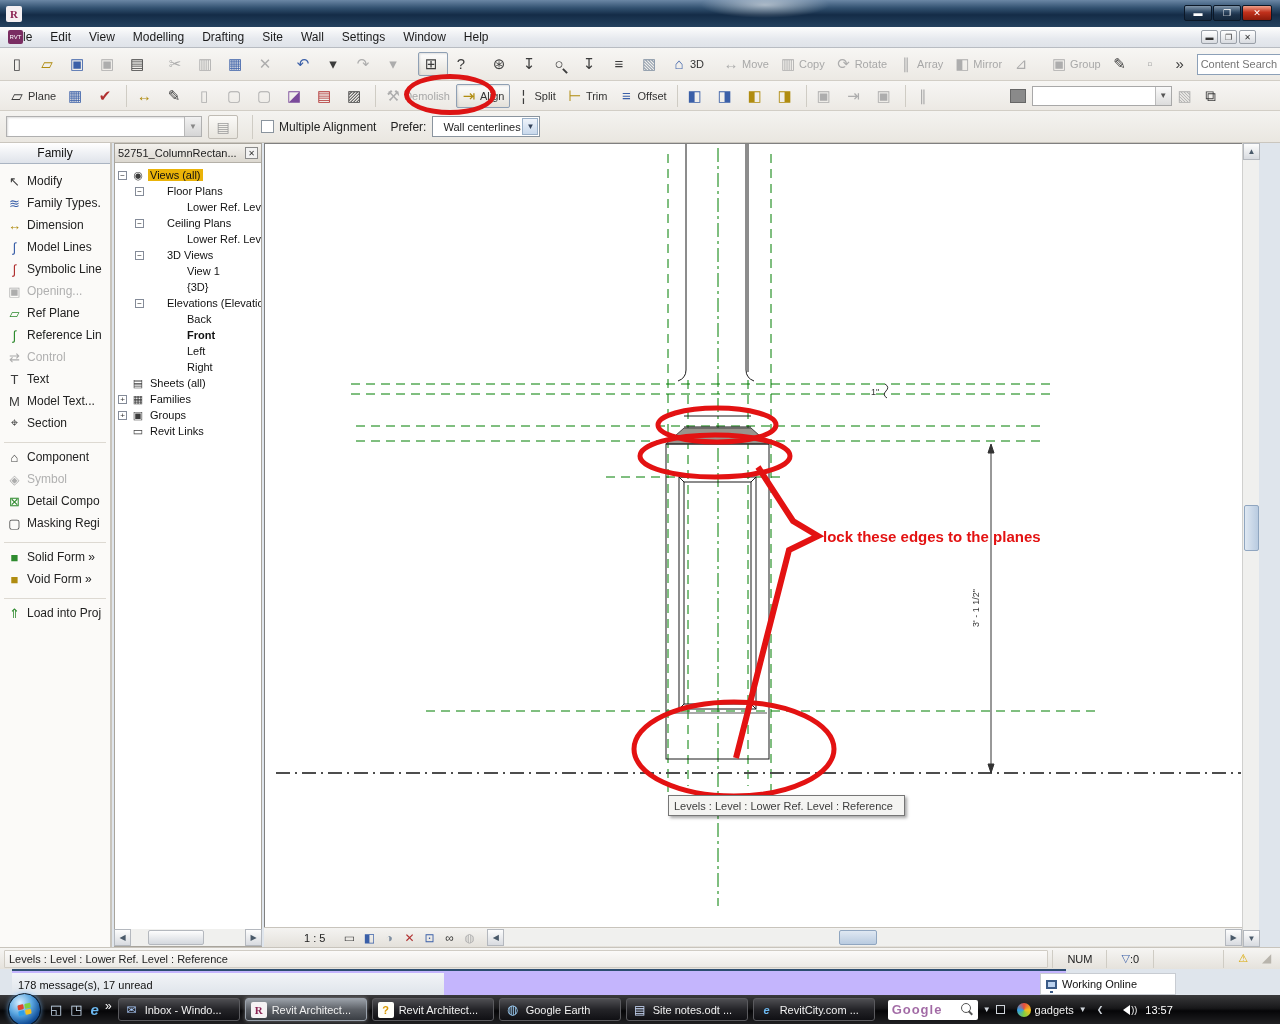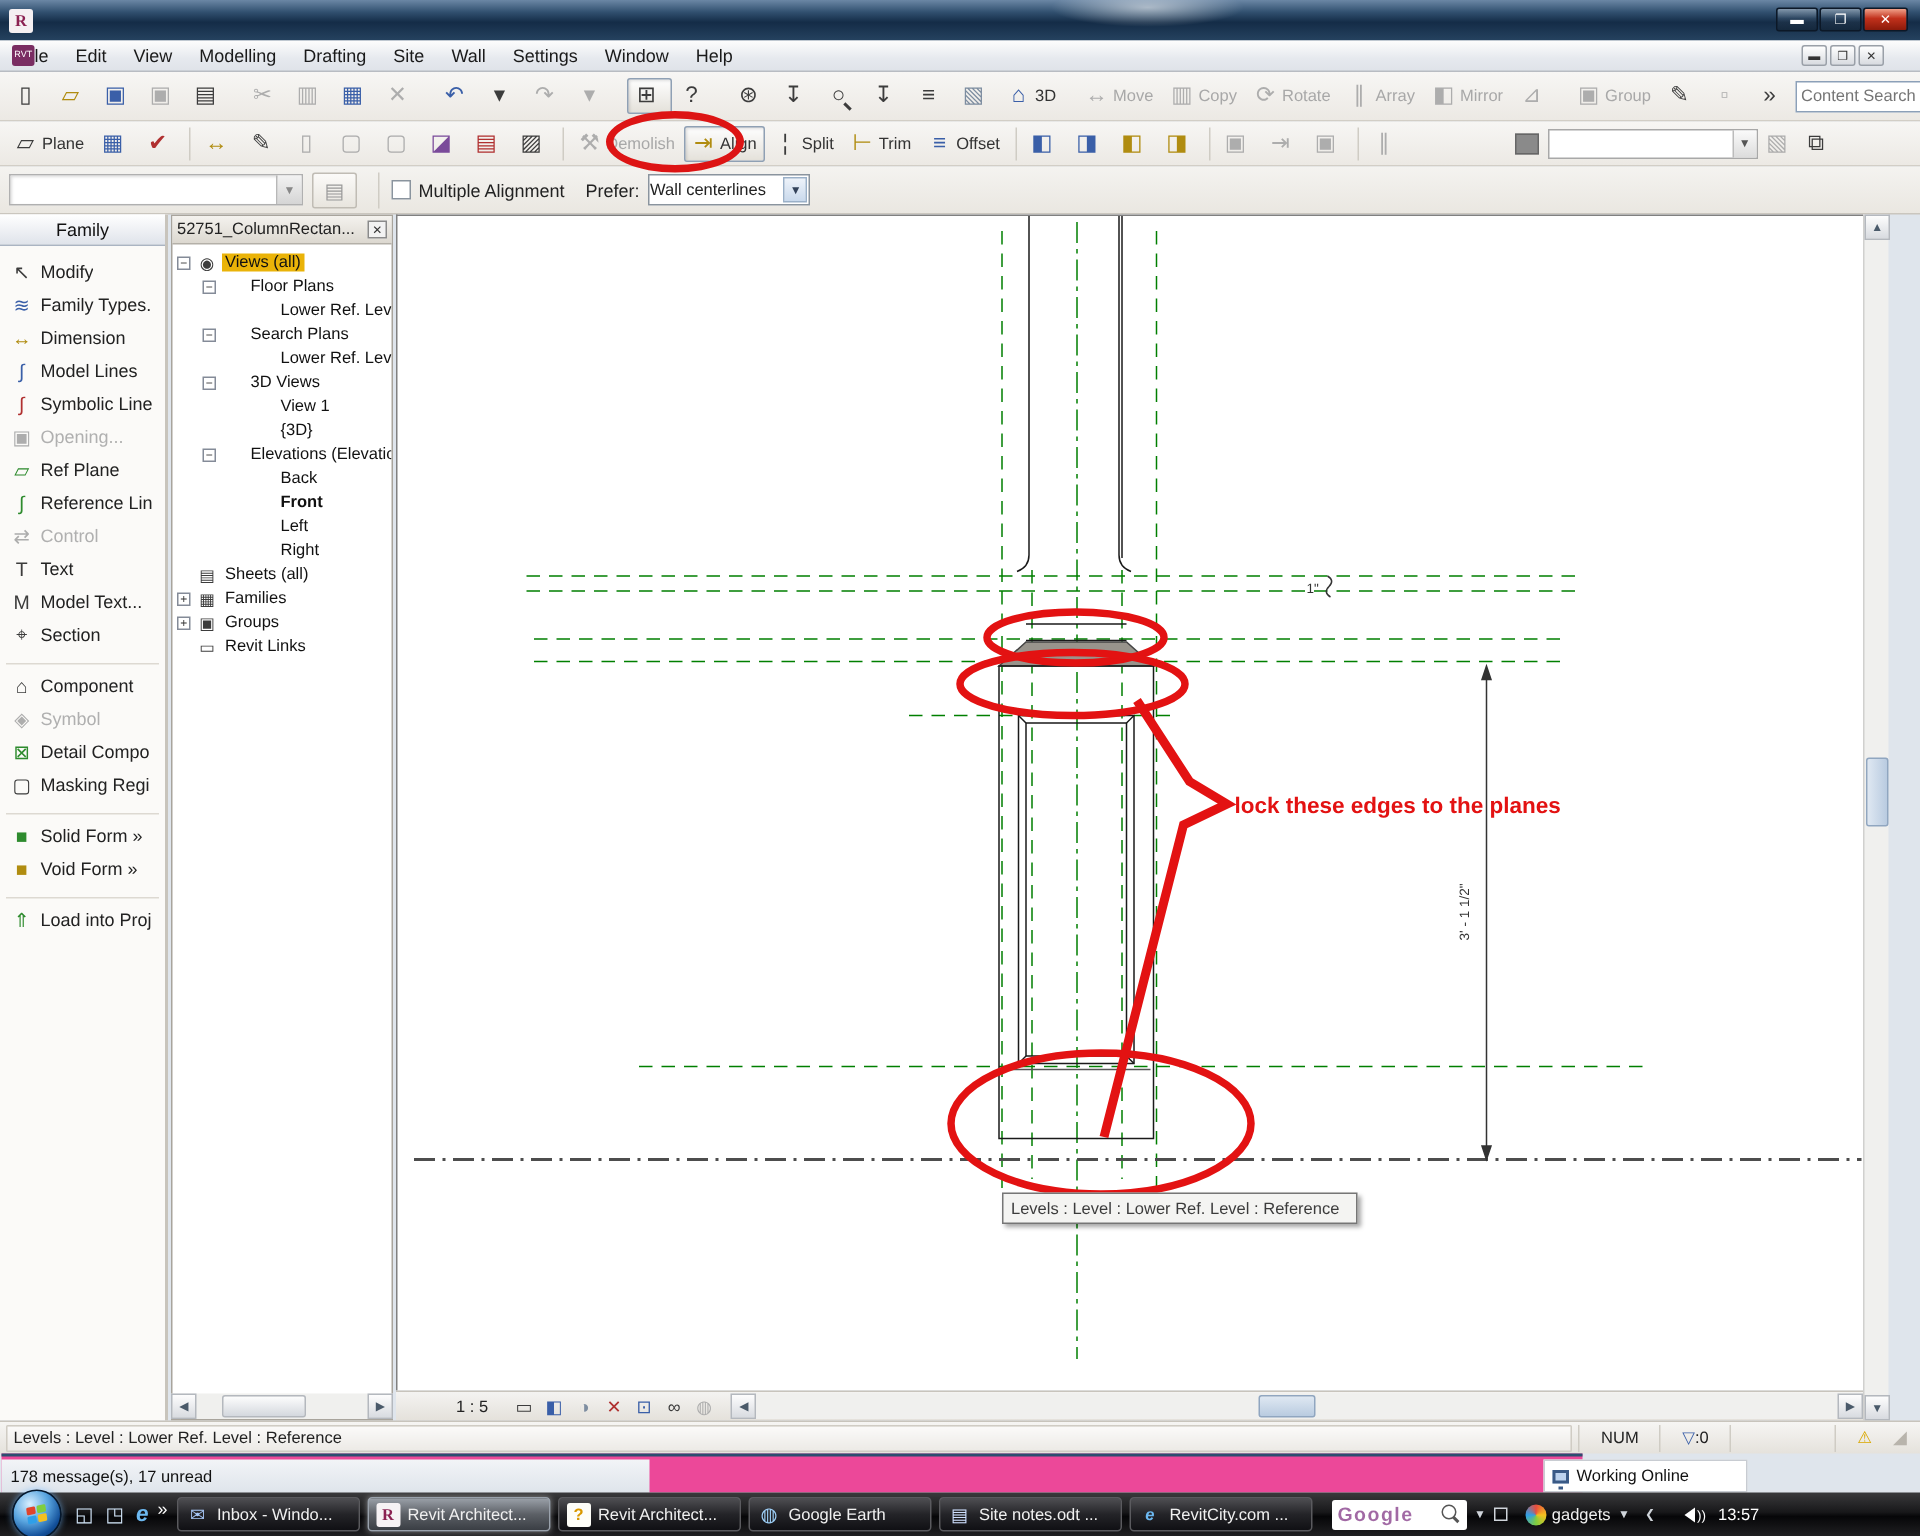--- a/index.html
+++ b/index.html
@@ -56,21 +56,21 @@
   .align-circle{position:absolute;left:404px;top:74px;width:92px;height:41px;border:5px solid #dd1414;border-radius:50%;z-index:60;pointer-events:none}
 
   
   .optbar{position:absolute;left:0;top:111px;width:1280px;height:32px;background:linear-gradient(#f4f3f0,#eae7e1);
     border-bottom:1px solid #cac6be;display:flex;align-items:center;font-size:12px;color:#222;padding:0 6px}
   .type-combo{width:196px;height:21px;border:1px solid #b0b0b0;background:#fff;position:relative;box-shadow:inset 1px 1px 2px #ddd}
   .type-combo .dd{position:absolute;right:0;top:0;width:17px;height:19px;background:linear-gradient(#f2f2f2,#d5d5d5);border-left:1px solid #b8b8b8;font-size:8px;color:#888;text-align:center;line-height:19px}
   .props-btn{width:30px;height:24px;border:1px solid #c0bcb4;border-radius:2px;margin:0 6px;background:linear-gradient(#fbfaf8,#e8e5de);display:flex;align-items:center;justify-content:center;color:#9a9a9a;font-size:14px}
   .vsep{width:1px;height:24px;background:#cfccc4;margin:0 8px}
   .chk{width:13px;height:13px;border:1px solid #8a949e;background:#fff;margin-right:5px}
-  .prefer-combo{width:108px;height:21px;border:1px solid #8a949e;background:#fff;margin-left:6px;display:flex;align-items:center;font-size:11px;padding-left:0;position:relative}
+  .prefer-combo{width:108px;height:21px;border:1px solid #8a949e;background:#fff;margin-left:6px;display:flex;align-items:center;font-size:11px;padding-left:10px;position:relative}
   .prefer-combo .dd{position:absolute;right:1px;top:1px;width:16px;height:17px;background:linear-gradient(#eef3fa,#c9d9ec);border:1px solid #9ab0c8;font-size:8px;color:#33425a;text-align:center;line-height:16px}
 
   
   .designbar{position:absolute;left:0;top:143px;width:112px;height:804px;background:#fbfaf8;border-right:2px solid #c8c4bc}
   .db-head{height:21px;background:linear-gradient(#ffffff,#dfe3ea);border-bottom:1px solid #aab4c2;
     font-size:12px;color:#111;display:flex;align-items:center;justify-content:center}
   .db-item{display:flex;align-items:center;height:22px;font-size:12px;color:#222;padding-left:6px;white-space:nowrap;overflow:hidden}
   .db-item.disabled{color:#b0b0b0}
   .db-ic{width:17px;font-size:13px;text-align:center;margin-right:4px;flex:none}
   .db-lb{overflow:hidden}
@@ -114,21 +114,21 @@
   .br-thumb{position:absolute;left:34px;top:1px;width:56px;height:15px;background:linear-gradient(#fdfdfd,#d4d8de);border:1px solid #b4b8be;border-radius:2px}
 
   
   .statusbar{position:absolute;left:0;top:947px;width:1280px;height:22px;background:linear-gradient(#f6f5f3,#e5e2dc);
     border-top:1px solid #c8c4bc;display:flex;align-items:center;font-size:11px;color:#222}
   .st-msg{flex:1;border:1px solid #d0ccc4;border-radius:1px;height:18px;margin:0 4px;display:flex;align-items:center;padding-left:4px;background:linear-gradient(#fbfaf9,#eceae6)}
   .st-cell{border-left:1px solid #cfccc4;height:18px;display:flex;align-items:center;padding:0 14px}
   .grip{width:16px;height:16px;color:#b8b4ac;font-size:12px;margin-right:2px}
 
   
-  .mailbar{position:absolute;left:1px;top:969px;width:1054px;height:26px;background:#ec4899;border-top:2px solid #2c4d70}
+  .mailbar{position:absolute;left:12px;top:969px;width:1054px;height:26px;background:#c4b5fd;border-top:2px solid #2c4d70}
   .mail-left{position:absolute;left:0;top:2px;width:432px;height:24px;background:linear-gradient(#f2f4f7,#dde3ea);
     font-size:11px;color:#111;display:flex;align-items:center;padding-left:6px}
   .mail-online{position:absolute;left:1028px;top:2px;width:136px;height:22px;background:#fff;border:1px solid #c8ccd2;
     font-size:11px;color:#111;display:flex;align-items:center;gap:5px;padding-left:5px}
   .mon-ico{width:11px;height:9px;border:2px solid #3a5a86;background:#bcd2ee;position:relative;flex:none}
   .mon-ico::after{content:"";position:absolute;left:2px;top:9px;width:3px;height:2px;background:#3a5a86}
 
   
   .taskbar{position:absolute;left:0;top:995px;width:1280px;height:29px;
     background:linear-gradient(#3a3a3c,#18181a 45%,#060608 55%,#202022);display:flex;align-items:center}
@@ -538,21 +538,21 @@
 
       <div class="ti d2">
           <span class="tw"></span>
           <span class="tic"></span>
           <span class="tlb">Lower Ref. Level</span>
         </div>
 
       <div class="ti d1">
           <span class="tw">−</span>
           <span class="tic"></span>
-          <span class="tlb">Search Plans</span>
+          <span class="tlb">Ceiling Plans</span>
         </div>
 
       <div class="ti d2">
           <span class="tw"></span>
           <span class="tic"></span>
           <span class="tlb">Lower Ref. Level</span>
         </div>
 
       <div class="ti d1">
           <span class="tw">−</span>

